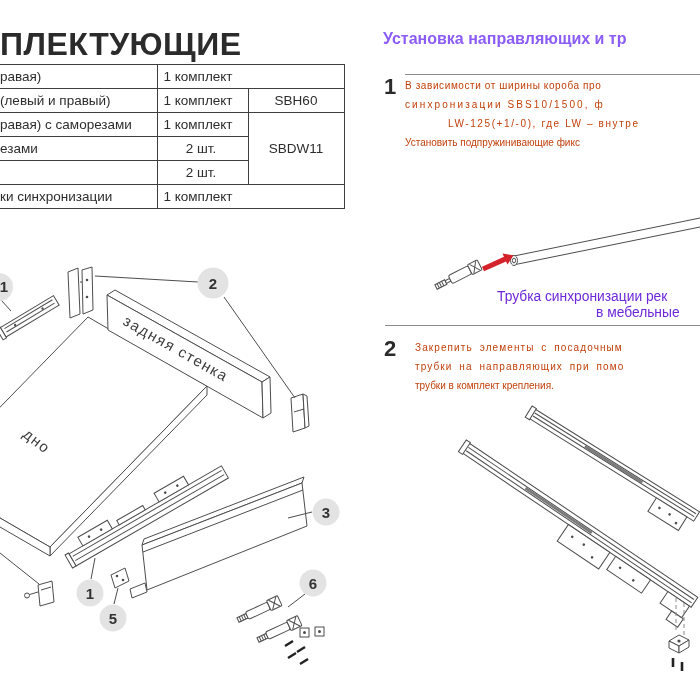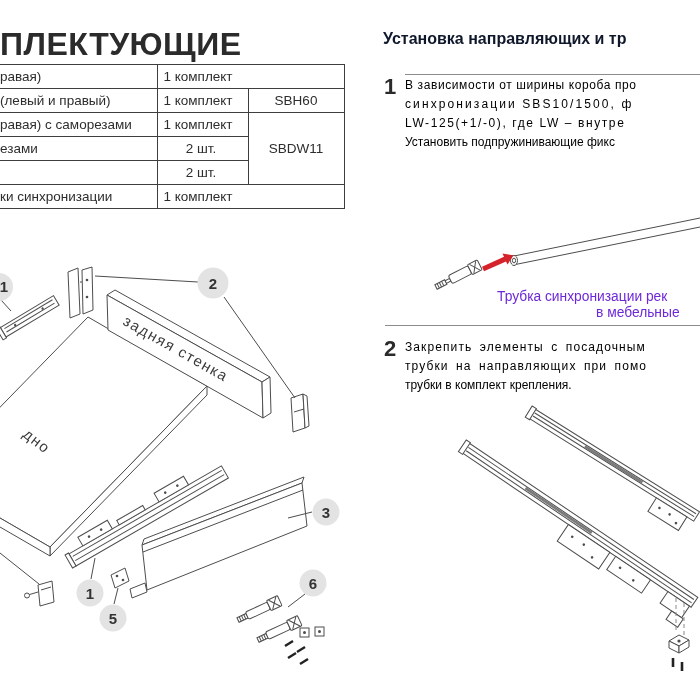--- a/index.html
+++ b/index.html
@@ -20,27 +20,27 @@
   }
   table.parts td{
     border:1.5px solid #3e3e3e;height:21px;padding:1px 6px;
     white-space:nowrap;overflow:hidden;
   }
   table.parts td.namecol{border-left:none;padding-left:0;}
   table.parts td.qty-right{text-align:center;padding-right:9px;}
   table.parts td.code{text-align:center;}
   
   .right-title{
-    left:383px;top:30px;font-size:16px;font-weight:bold;color:#0f172a;white-space:nowrap;
+    left:383px;top:30px;font-size:16px;font-weight:bold;color:#8b5cf6;white-space:nowrap;
   }
   .sep{height:0;border-top:1.5px solid #8c8c8c;}
   .step-num{font-size:22px;font-weight:bold;color:#2b2b2b;}
-  .step-text{font-size:12px;line-height:19px;color:#000000;white-space:nowrap;}
+  .step-text{font-size:10px;line-height:19px;color:#c2410c;white-space:nowrap;}
   .step-text .l2{letter-spacing:2.1px;}
-  .step-text .l3{letter-spacing:1.6px;}
+  .step-text .l3{letter-spacing:1.6px;margin-left:43px;}
   .step-text .l1{letter-spacing:0.6px;}
   .step2-text .l1{letter-spacing:1.1px;word-spacing:3px;}
   .step2-text .l2{letter-spacing:1.1px;word-spacing:3px;}
   .cap{font-size:13.8px;color:#6d28d9;white-space:nowrap;}
   svg{position:absolute;overflow:visible;}
   svg .ln{stroke:#4d4d4d;stroke-width:1;fill:none;}
   svg .shp{stroke:#4d4d4d;stroke-width:1;fill:#ffffff;}
   svg .dk{fill:#4d4d4d;stroke:none;}
   svg .badge{fill:#e3e3e3;stroke:none;}
   svg .badge-t{font-size:15px;font-weight:bold;fill:#333;text-anchor:middle;}
@@ -261,21 +261,21 @@
     <line class="ln" x1="47" y1="-5" x2="40" y2="5"></line>
   </g>
 </svg>
 
 <div class="abs cap" style="left:497px;top:289px">Трубка синхронизации рек</div>
 <div class="abs cap" style="left:596px;top:305px">в мебельные</div>
 
 <div class="abs sep" style="left:385px;top:325px;width:315px"></div>
 
 <div class="abs step-num" style="left:384px;top:336px">2</div>
-<div class="abs step-text step2-text" style="left:405px;top:338px">
+<div class="abs step-text step2-text" style="left:415px;top:338px">
   <div class="l1">Закрепить элементы с посадочным</div>
   <div class="l2">трубки на направляющих при помо</div>
   <div>трубки в комплект крепления.</div>
 </div>
 
 <svg class="abs" style="left:385px;top:395px" width="315" height="300" viewBox="0 0 315 300">
 
   <g transform="translate(150,14) rotate(32)">
     <rect class="shp" x="0" y="0" width="194" height="11"></rect>
     <line class="ln" x1="2" y1="3.5" x2="192" y2="3.5"></line>

